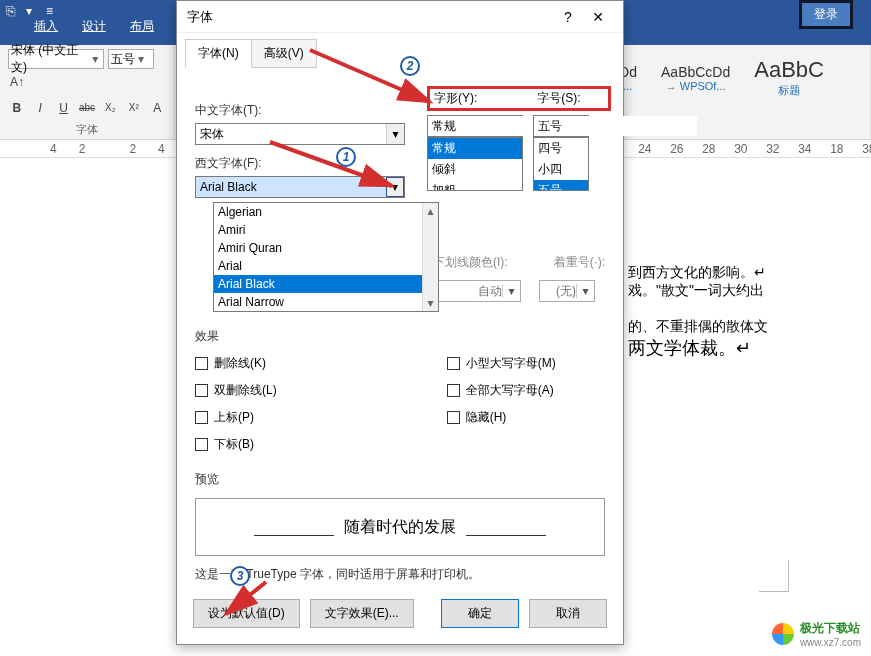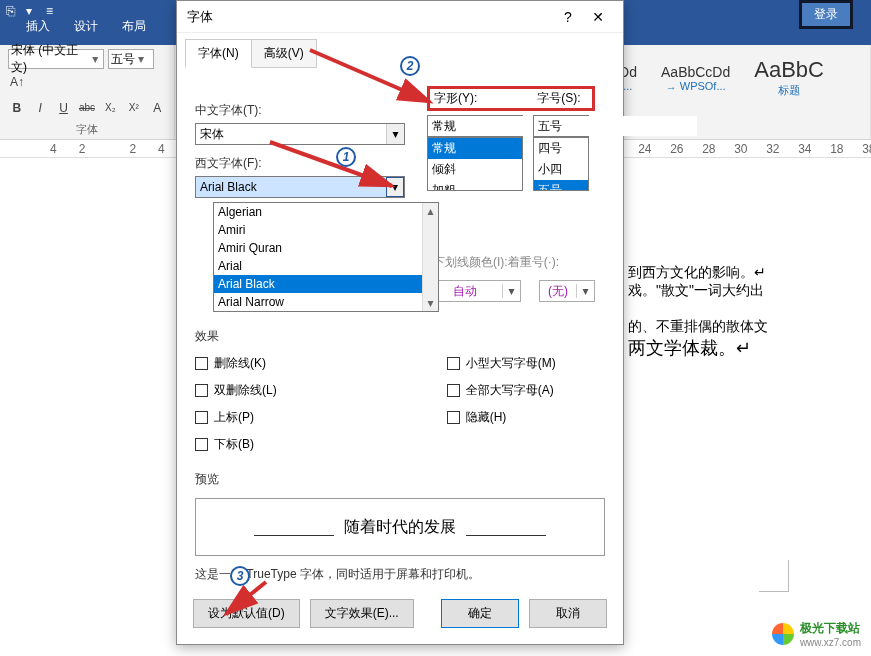--- a/index.html
+++ b/index.html
@@ -2,21 +2,21 @@
 <html><head>
 <meta charset="utf-8">
 <style>
 * { margin:0; padding:0; box-sizing:border-box; font-family:"Microsoft YaHei","SimSun",sans-serif; font-size:12px; }
 body { background:#fff; width:871px; height:656px; position:relative; overflow:hidden; }
 
 
 .ribbon { background:#2b579a; height:45px; display:flex; align-items:flex-end; color:#fff; padding-left:10px; position:relative; }
 .qat { position:absolute; top:4px; left:6px; display:flex; gap:6px; align-items:center; }
 .qat-icon { width:14px; height:14px; color:#fff; }
-.ribbon-tabs { display:flex; gap:16px; margin-bottom:6px; margin-left:12px; }
+.ribbon-tabs { display:flex; gap:16px; margin-bottom:6px; margin-left:20px;text-decoration:underline; }
 .ribbon-tab { color:#fff; padding:4px 4px; cursor:pointer; }
 .login-btn { position:absolute; right:18px; top:0; background:#4a7dbf; color:#fff; padding:3px 12px; border:3px solid #0f172a; cursor:pointer; }
 
 
 .ribbon-body { background:#f3f3f3; border-bottom:1px solid #d4d4d4; height:95px; display:flex; position:relative; }
 .ribbon-group { border-right:1px solid #e1e1e1; padding:4px 8px 2px 8px; display:flex; flex-direction:column; justify-content:space-between; }
 .ribbon-group-label { text-align:center; color:#666; font-size:11px; padding-top:2px; }
 .font-controls { display:flex; gap:4px; align-items:center; flex-wrap:wrap; max-width:160px; }
 .combo { border:1px solid #ababab; background:#fff; height:20px; display:flex; align-items:center; padding:0 2px; }
 .combo .arrow { width:12px; text-align:center; color:#666; }
@@ -55,25 +55,25 @@
 .listbox { border:1px solid #7a7a7a; background:#fff; overflow:hidden; }
 .listbox .item { padding:2px 4px; cursor:pointer; }
 .listbox .item.selected { background:#0078d7; color:#fff; }
 .dropdown-list { position:absolute; background:#fff; border:1px solid #7a7a7a; width:226px; z-index:5; }
 .dropdown-list .item { padding:2px 4px; cursor:pointer; }
 .dropdown-list .item.hl { background:#0078d7; color:#fff; }
 .dropdown-list .scroll { position:absolute; right:0; top:0; bottom:0; width:16px; background:#f0f0f0; border-left:1px solid #ddd; }
 .dropdown-list .scroll .up,.dropdown-list .scroll .down{height:16px;display:flex;align-items:center;justify-content:center;color:#666;cursor:pointer;}
 .right-col { position:absolute; left:250px; top:18px; }
 .right-col .col { display:inline-block; vertical-align:top; }
-.right-col .label-row { display:flex; margin-bottom:6px; padding:3px 6px; }
+.right-col .label-row { display:flex; gap:46px; margin-bottom:6px; padding:3px 6px; }
 .style-headers { border:3px solid #d32f2f; padding:1px 4px; display:flex; gap:60px; margin-bottom:4px; }
 .color-row { display:flex; gap:18px; margin-top:4px; }
 .color-combo { display:flex; border:1px solid #ababab; height:22px; width:94px; background:#fff; align-items:center; }
-.color-combo span { flex:1; text-align:center; color:#a21caf; }
+.color-combo span { flex:1; text-align:right; color:#737373; }
 .color-combo .dd { width:18px; border-left:1px solid #ccc; text-align:center; color:#555; cursor:pointer; }
 .effects-section { margin-top:12px; }
 .section-title { color:#333; margin-bottom:10px; }
 .checkbox-grid { display:flex; gap:90px; }
 .checkbox-col { display:flex; flex-direction:column; gap:10px; }
 .chk { display:flex; align-items:center; gap:6px; cursor:pointer; }
 .chk .box { width:13px; height:13px; border:1px solid #333; background:#fff; }
 .preview-section { margin-top:18px; }
 .preview-box { border:1px solid #999; height:58px; display:flex; align-items:center; justify-content:center; margin-top:8px; margin-bottom:10px; position:relative; }
 .preview-text { font-size:16px; position:relative; }

